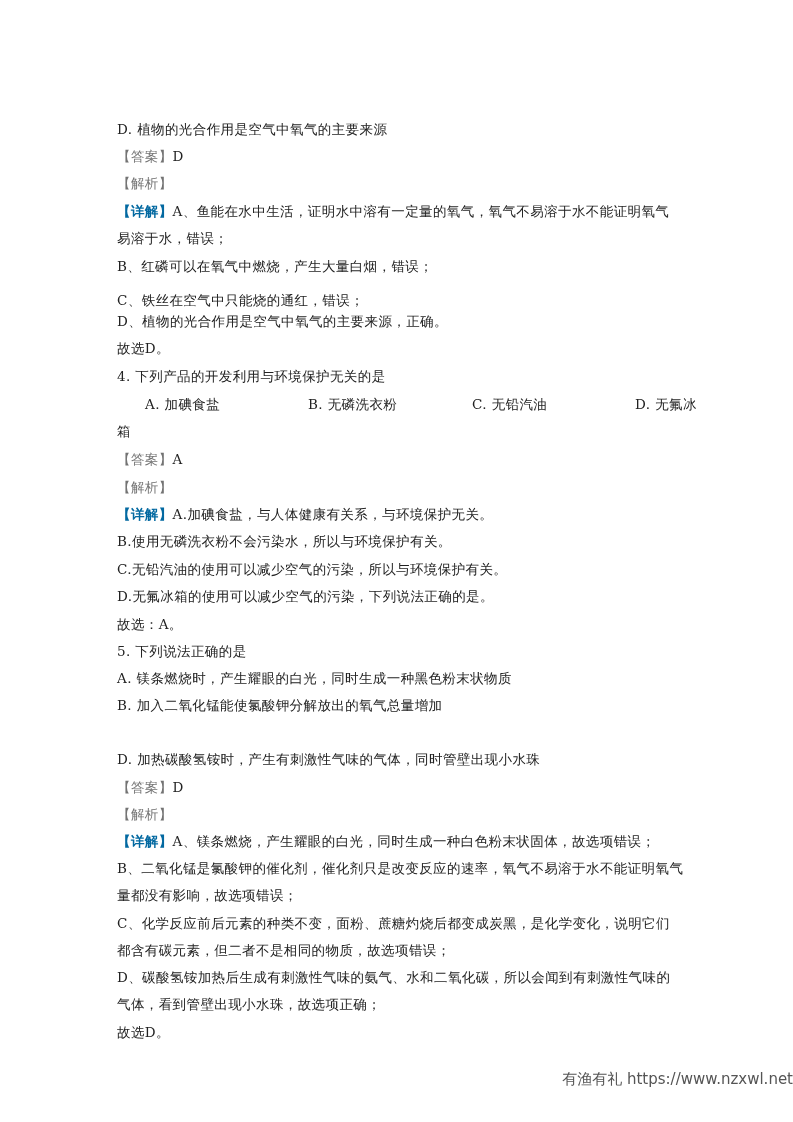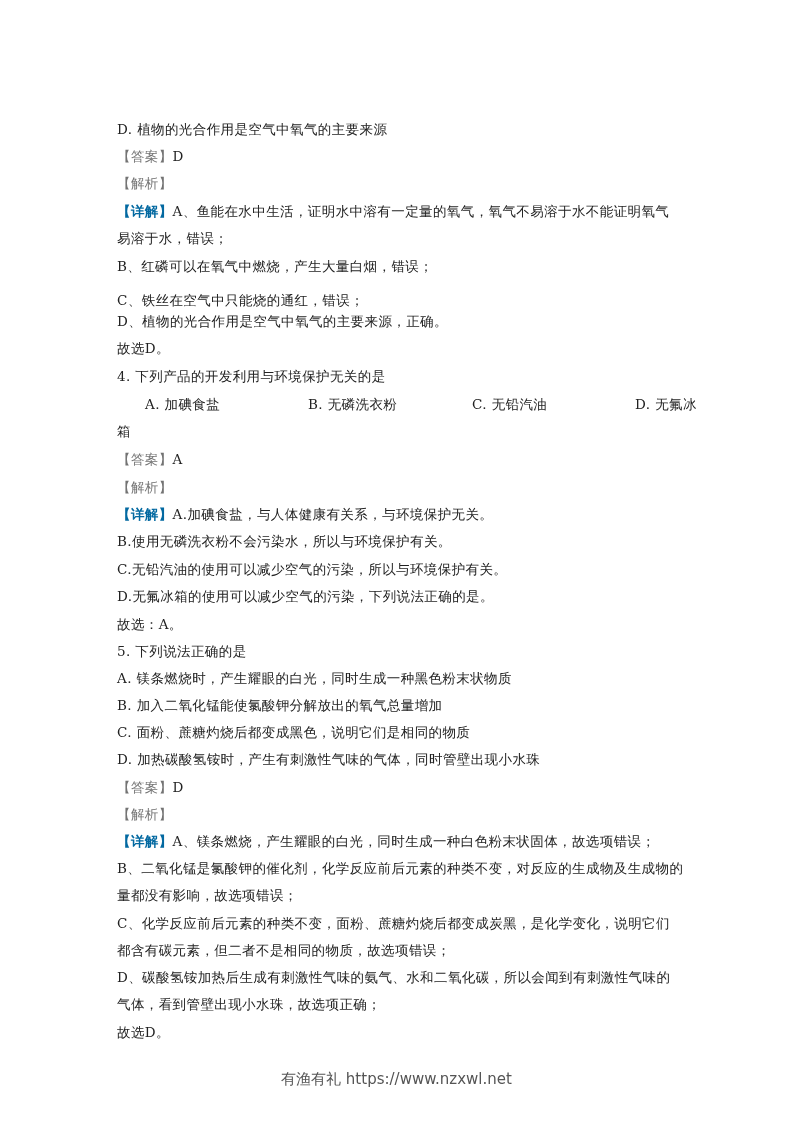--- a/index.html
+++ b/index.html
@@ -3,21 +3,21 @@
 <meta charset="utf-8">
 <style>
   html, body { margin:0; padding:0; background:#ffffff; }
   body { width:793px; height:1122px; position:relative; overflow:hidden;
          font-family:"DejaVu Serif", "Liberation Serif", serif; color:#222; }
   .page { position:absolute; left:0; top:0; width:628px; height:1122px; }
   .line { position:absolute; left:117px; font-size:13.5px; line-height:20px; white-space:nowrap; letter-spacing:0.4px; }
   .tag { color:#737373; }
   .tag-strong { color:#0369a1; font-weight:bold; }
   .opt { position:absolute; font-size:13.5px; line-height:20px; white-space:nowrap; letter-spacing:0.4px;margin-left:28px; }
-  .footer { position:absolute; left:0; width:793px; top:1070px; text-align:center;
+  .footer { position:absolute; left:0; width:793px; top:1070px; text-align:right;
             font-family:"DejaVu Sans", "Liberation Sans", sans-serif; font-size:15px; color:#555; }
 </style>
 </head>
 <body>
 
 <div class="page">
 
   <div class="line" style="top:119px">D.  植物的光合作用是空气中氧气的主要来源</div>
   <div class="line" style="top:146px"><span class="tag">【答案】</span><span>D</span></div>
   <div class="line" style="top:173px"><span class="tag">【解析】</span></div>
@@ -38,26 +38,25 @@
   <div class="line" style="top:477px"><span class="tag">【解析】</span></div>
   <div class="line" style="top:504px"><span class="tag-strong">【详解】</span><span>A.加碘食盐，与人体健康有关系，与环境保护无关。</span></div>
   <div class="line" style="top:531px">B.使用无磷洗衣粉不会污染水，所以与环境保护有关。</div>
   <div class="line" style="top:559px">C.无铅汽油的使用可以减少空气的污染，所以与环境保护有关。</div>
   <div class="line" style="top:586px">D.无氟冰箱的使用可以减少空气的污染，下列说法正确的是。</div>
   <div class="line" style="top:614px">故选：A。</div>
 
   <div class="line" style="top:641px">5.  下列说法正确的是</div>
   <div class="line" style="top:668px">A.  镁条燃烧时，产生耀眼的白光，同时生成一种黑色粉末状物质</div>
   <div class="line" style="top:695px">B.  加入二氧化锰能使氯酸钾分解放出的氧气总量增加</div>
-  <div class="line" style="top:722px">C.  面粉、蔗糖灼烧后都变成黑色，说明它们是相同的物质</div>
   <div class="line" style="top:749px">D.  加热碳酸氢铵时，产生有刺激性气味的气体，同时管壁出现小水珠</div>
   <div class="line" style="top:777px"><span class="tag">【答案】</span><span>D</span></div>
   <div class="line" style="top:804px"><span class="tag">【解析】</span></div>
   <div class="line" style="top:831px"><span class="tag-strong">【详解】</span><span>A、镁条燃烧，产生耀眼的白光，同时生成一种白色粉末状固体，故选项错误；</span></div>
-  <div class="line" style="top:858px">B、二氧化锰是氯酸钾的催化剂，化学反应前后元素的种类不变，对反应的生成物及生成物的</div>
+  <div class="line" style="top:858px">B、二氧化锰是氯酸钾的催化剂，催化剂只是改变反应的速率，氧气不易溶于水不能证明氧气</div>
   <div class="line" style="top:885px">量都没有影响，故选项错误；</div>
   <div class="line" style="top:913px">C、化学反应前后元素的种类不变，面粉、蔗糖灼烧后都变成炭黑，是化学变化，说明它们</div>
   <div class="line" style="top:940px">都含有碳元素，但二者不是相同的物质，故选项错误；</div>
   <div class="line" style="top:994px">气体，看到管壁出现小水珠，故选项正确；</div>
   <div class="line" style="top:967px">D、碳酸氢铵加热后生成有刺激性气味的氨气、水和二氧化碳，所以会闻到有刺激性气味的</div>
   <div class="line" style="top:1022px">故选D。</div>
 
   <div class="footer">有渔有礼 https://www.nzxwl.net</div>
 </div>
 

